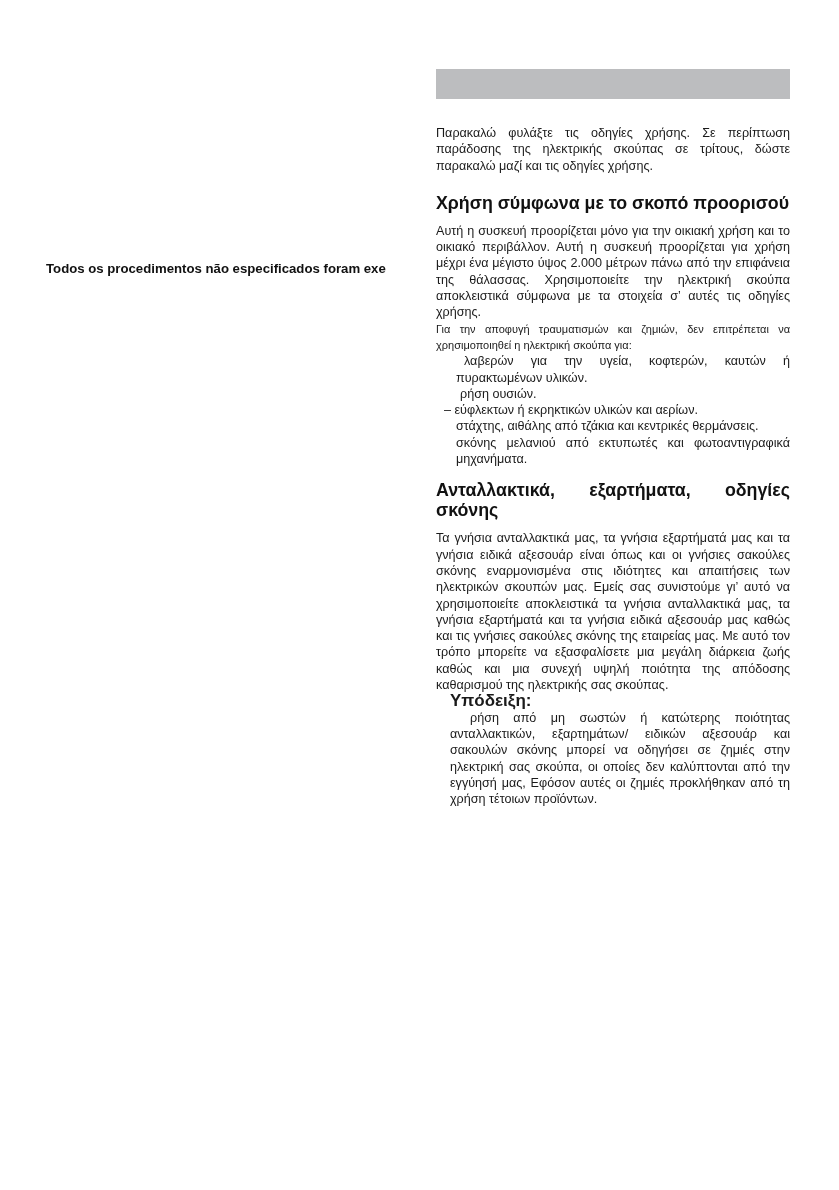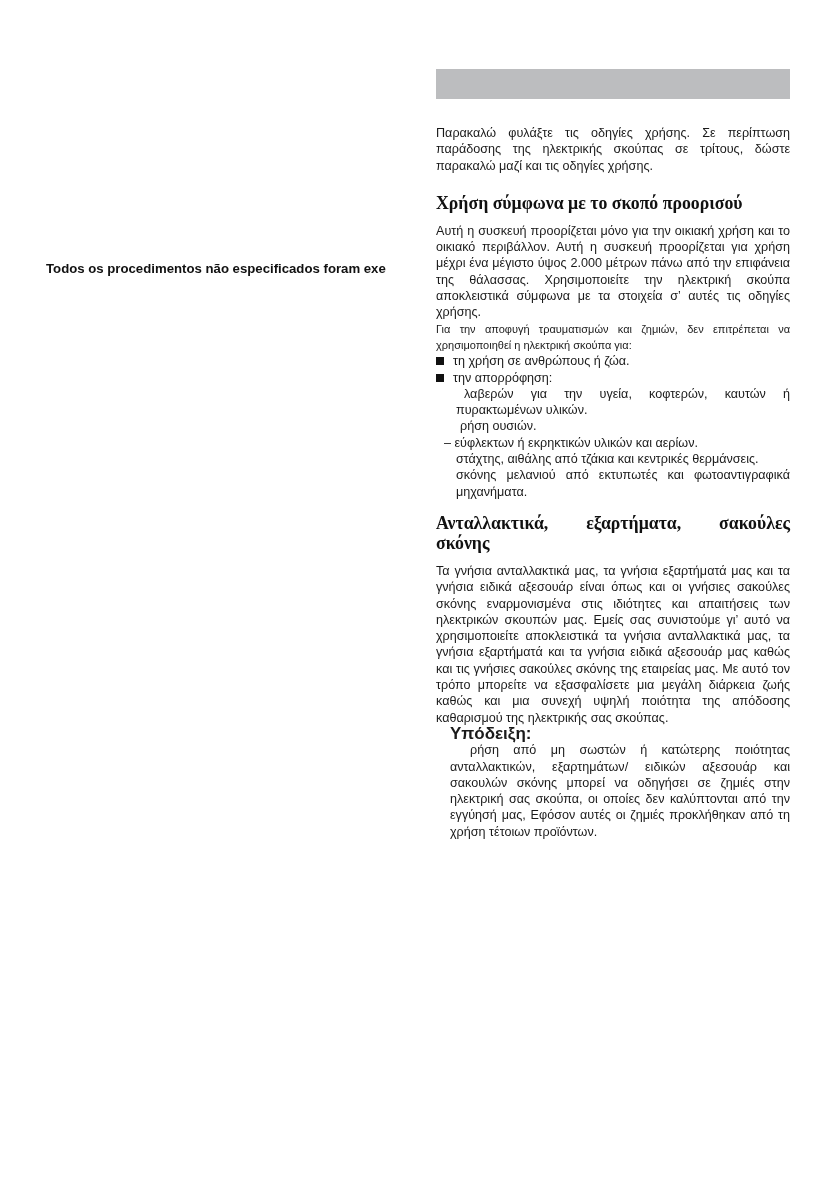--- a/index.html
+++ b/index.html
@@ -3,21 +3,21 @@
 <meta charset="utf-8">
 <style>
   html, body { margin:0; padding:0; background:#ffffff; }
   body { width:839px; height:1190px; position:relative; overflow:hidden;
          font-family:"Liberation Sans", "DejaVu Sans", sans-serif; color:#1a1a1a; }
   .left-note { position:absolute; left:46px; top:261px; font-size:13.2px; font-weight:bold; white-space:nowrap; color:#111; }
   .col { position:absolute; left:436px; top:69px; width:354px; }
   .bar { height:30px; background:#bcbdbf; }
   p { margin:0; font-size:12.6px; line-height:16.3px; text-align:justify; }
   .intro { margin-top:26px; }
-  h2 { margin:0; font-size:17.8px; line-height:20px; font-weight:bold; color:#111;font-family:Liberation Serif, serif; }
+  h2 { margin:0; font-size:17.8px; line-height:20px; font-weight:bold; color:#111; }
   h2.h1 { margin-top:19px; }
   .sec1 { margin-top:10px; }
   .warn { font-weight:normal; font-size:11px; line-height:16.3px; text-align:justify; }
   ul.bl { list-style:none; margin:0; padding:0; }
   ul.bl li { font-size:12.6px; line-height:16.3px; position:relative; padding-left:17px; }
   ul.bl li .sq { position:absolute; left:0; top:4px; width:8px; height:8px; background:#111; }
   .sub { padding-left:20px; }
   .sub div { font-size:12.6px; line-height:16.3px; text-align:justify; text-align-last:left; }
   .ind1 { text-indent:8px; }
   .ind2 { text-indent:4px; }
@@ -36,40 +36,30 @@
 
 <div class="col">
   <div class="bar"></div>
 
   <p class="intro">Παρακαλώ φυλάξτε τις οδηγίες χρήσης. Σε περίπτωση παράδοσης της ηλεκτρικής σκούπας σε τρίτους, δώστε παρακαλώ μαζί και τις οδηγίες χρήσης.</p>
 
   <h2 class="h1">Χρήση σύμφωνα με το σκοπό προορισού</h2>
   <p class="sec1">Αυτή η συσκευή προορίζεται μόνο για την οικιακή χρήση και το οικιακό περιβάλλον. Αυτή η συσκευή προορίζεται για χρήση μέχρι ένα μέγιστο ύψος 2.000 μέτρων πάνω από την επιφάνεια της θάλασσας. Χρησιμοποιείτε την ηλεκτρική σκούπα αποκλειστικά σύμφωνα με τα στοιχεία σ’ αυτές τις οδηγίες χρήσης.</p>
 
   <div class="warn">Για την αποφυγή τραυματισμών και ζημιών, δεν επιτρέπεται να χρησιμοποιηθεί η ηλεκτρική σκούπα για:</div>
-  <ul class="bl">
-    <li>
-      <span class="sq"></span>
-      <span>τη χρήση σε ανθρώπους ή ζώα.</span>
-    </li>
-    <li>
-      <span class="sq"></span>
-      <span>την απορρόφηση:</span>
-    </li>
-  </ul>
   <div class="sub">
     <div class="ind1">λαβερών για την υγεία, κοφτερών, καυτών ή πυρακτωμένων υλικών.</div>
     <div class="ind2">ρήση ουσιών.</div>
     <div class="dash">– εύφλεκτων ή εκρηκτικών υλικών και αερίων.</div>
     <div>στάχτης, αιθάλης από τζάκια και κεντρικές θερμάνσεις.</div>
     <div>σκόνης μελανιού από εκτυπωτές και φωτοαντιγραφικά μηχανήματα.</div>
   </div>
 
   <h2 class="h2">
-    <span class="jl">Ανταλλακτικά, εξαρτήματα, σακούλες</span>
+    <span class="jl">Ανταλλακτικά, εξαρτήματα, οδηγίες</span>
     <span>σκόνης</span>
   </h2>
   <p class="sec2">Τα γνήσια ανταλλακτικά μας, τα γνήσια εξαρτήματά μας και τα γνήσια ειδικά αξεσουάρ είναι όπως και οι γνήσιες σακούλες σκόνης εναρμονισμένα στις ιδιότητες και απαιτήσεις των ηλεκτρικών σκουπών μας. Εμείς σας συνιστούμε γι’ αυτό να χρησιμοποιείτε αποκλειστικά τα γνήσια ανταλλακτικά μας, τα γνήσια εξαρτήματά και τα γνήσια ειδικά αξεσουάρ μας καθώς και τις γνήσιες σακούλες σκόνης της εταιρείας μας. Με αυτό τον τρόπο μπορείτε να εξασφαλίσετε μια μεγάλη διάρκεια ζωής καθώς και μια συνεχή υψηλή ποιότητα της απόδοσης καθαρισμού της ηλεκτρικής σας σκούπας.</p>
 
   <div class="note-title">Υπόδειξη:</div>
   <div class="note">
     <p class="first">ρήση από μη σωστών ή κατώτερης ποιότητας ανταλλακτικών, εξαρτημάτων/ ειδικών αξεσουάρ και σακουλών σκόνης μπορεί να οδηγήσει σε ζημιές στην ηλεκτρική σας σκούπα, οι οποίες δεν καλύπτονται από την εγγύησή μας, Εφόσον αυτές οι ζημιές προκλήθηκαν από τη χρήση τέτοιων προϊόντων.</p>
   </div>
 </div>
 

